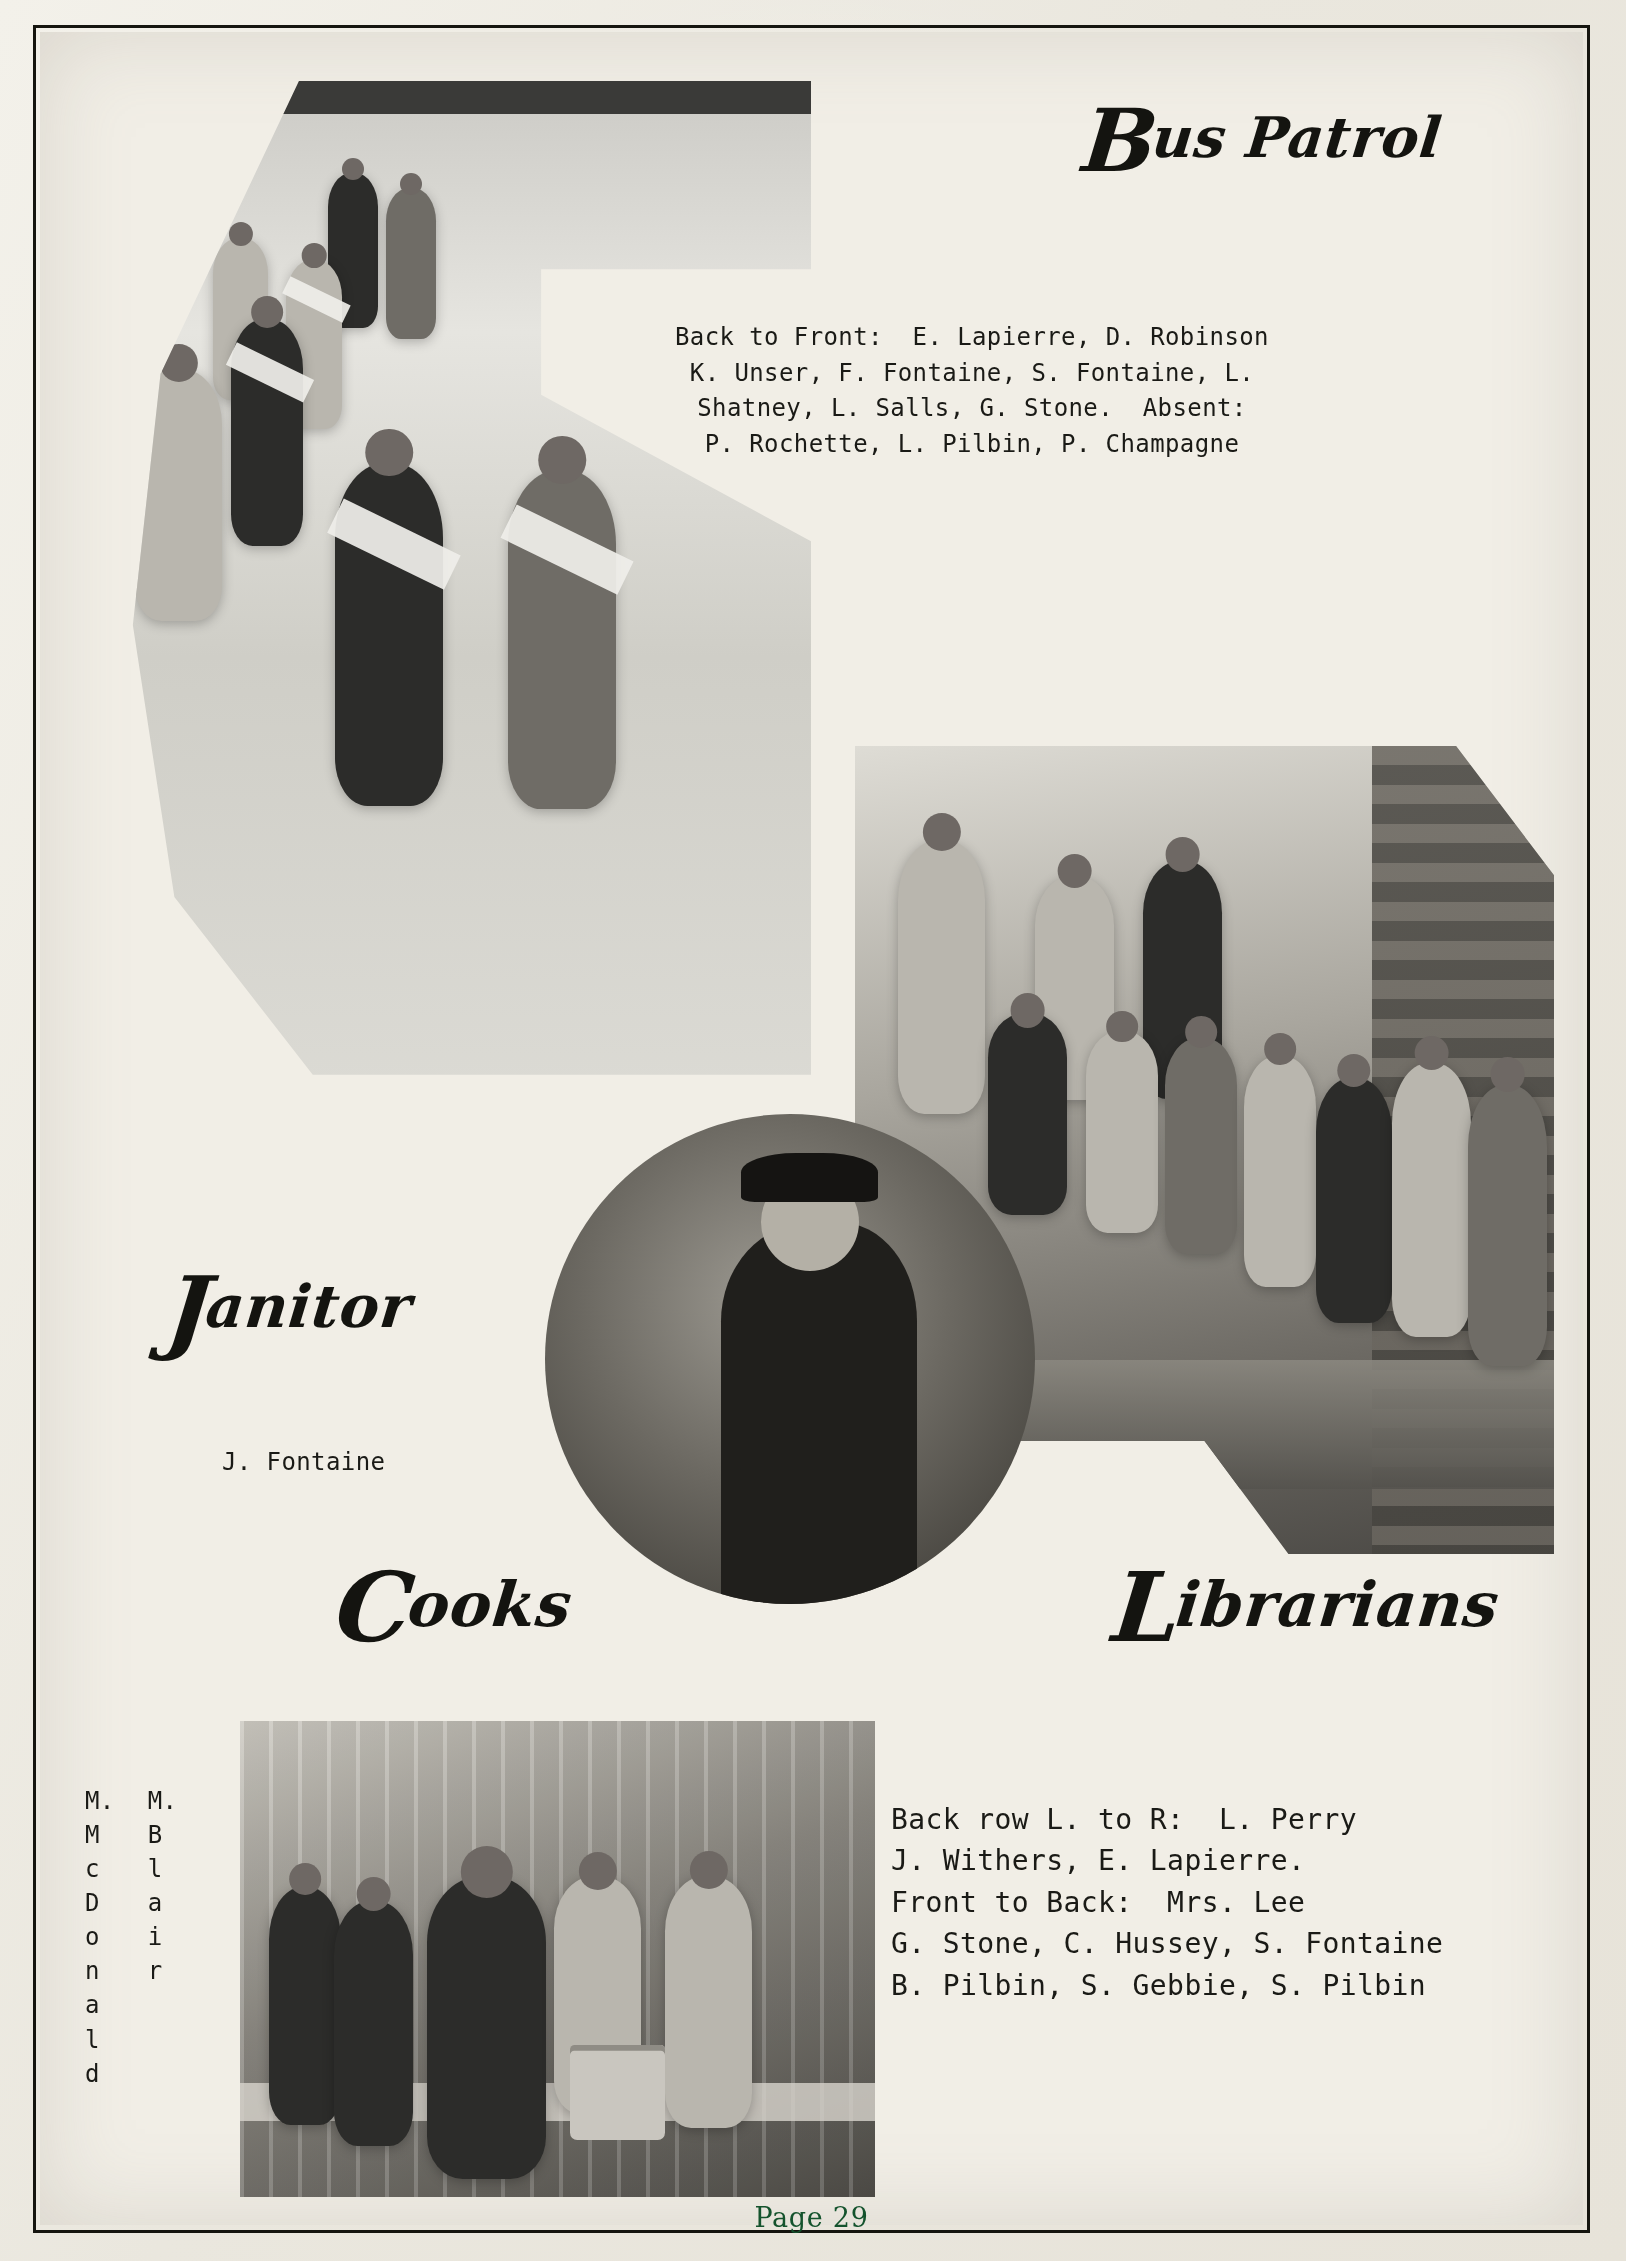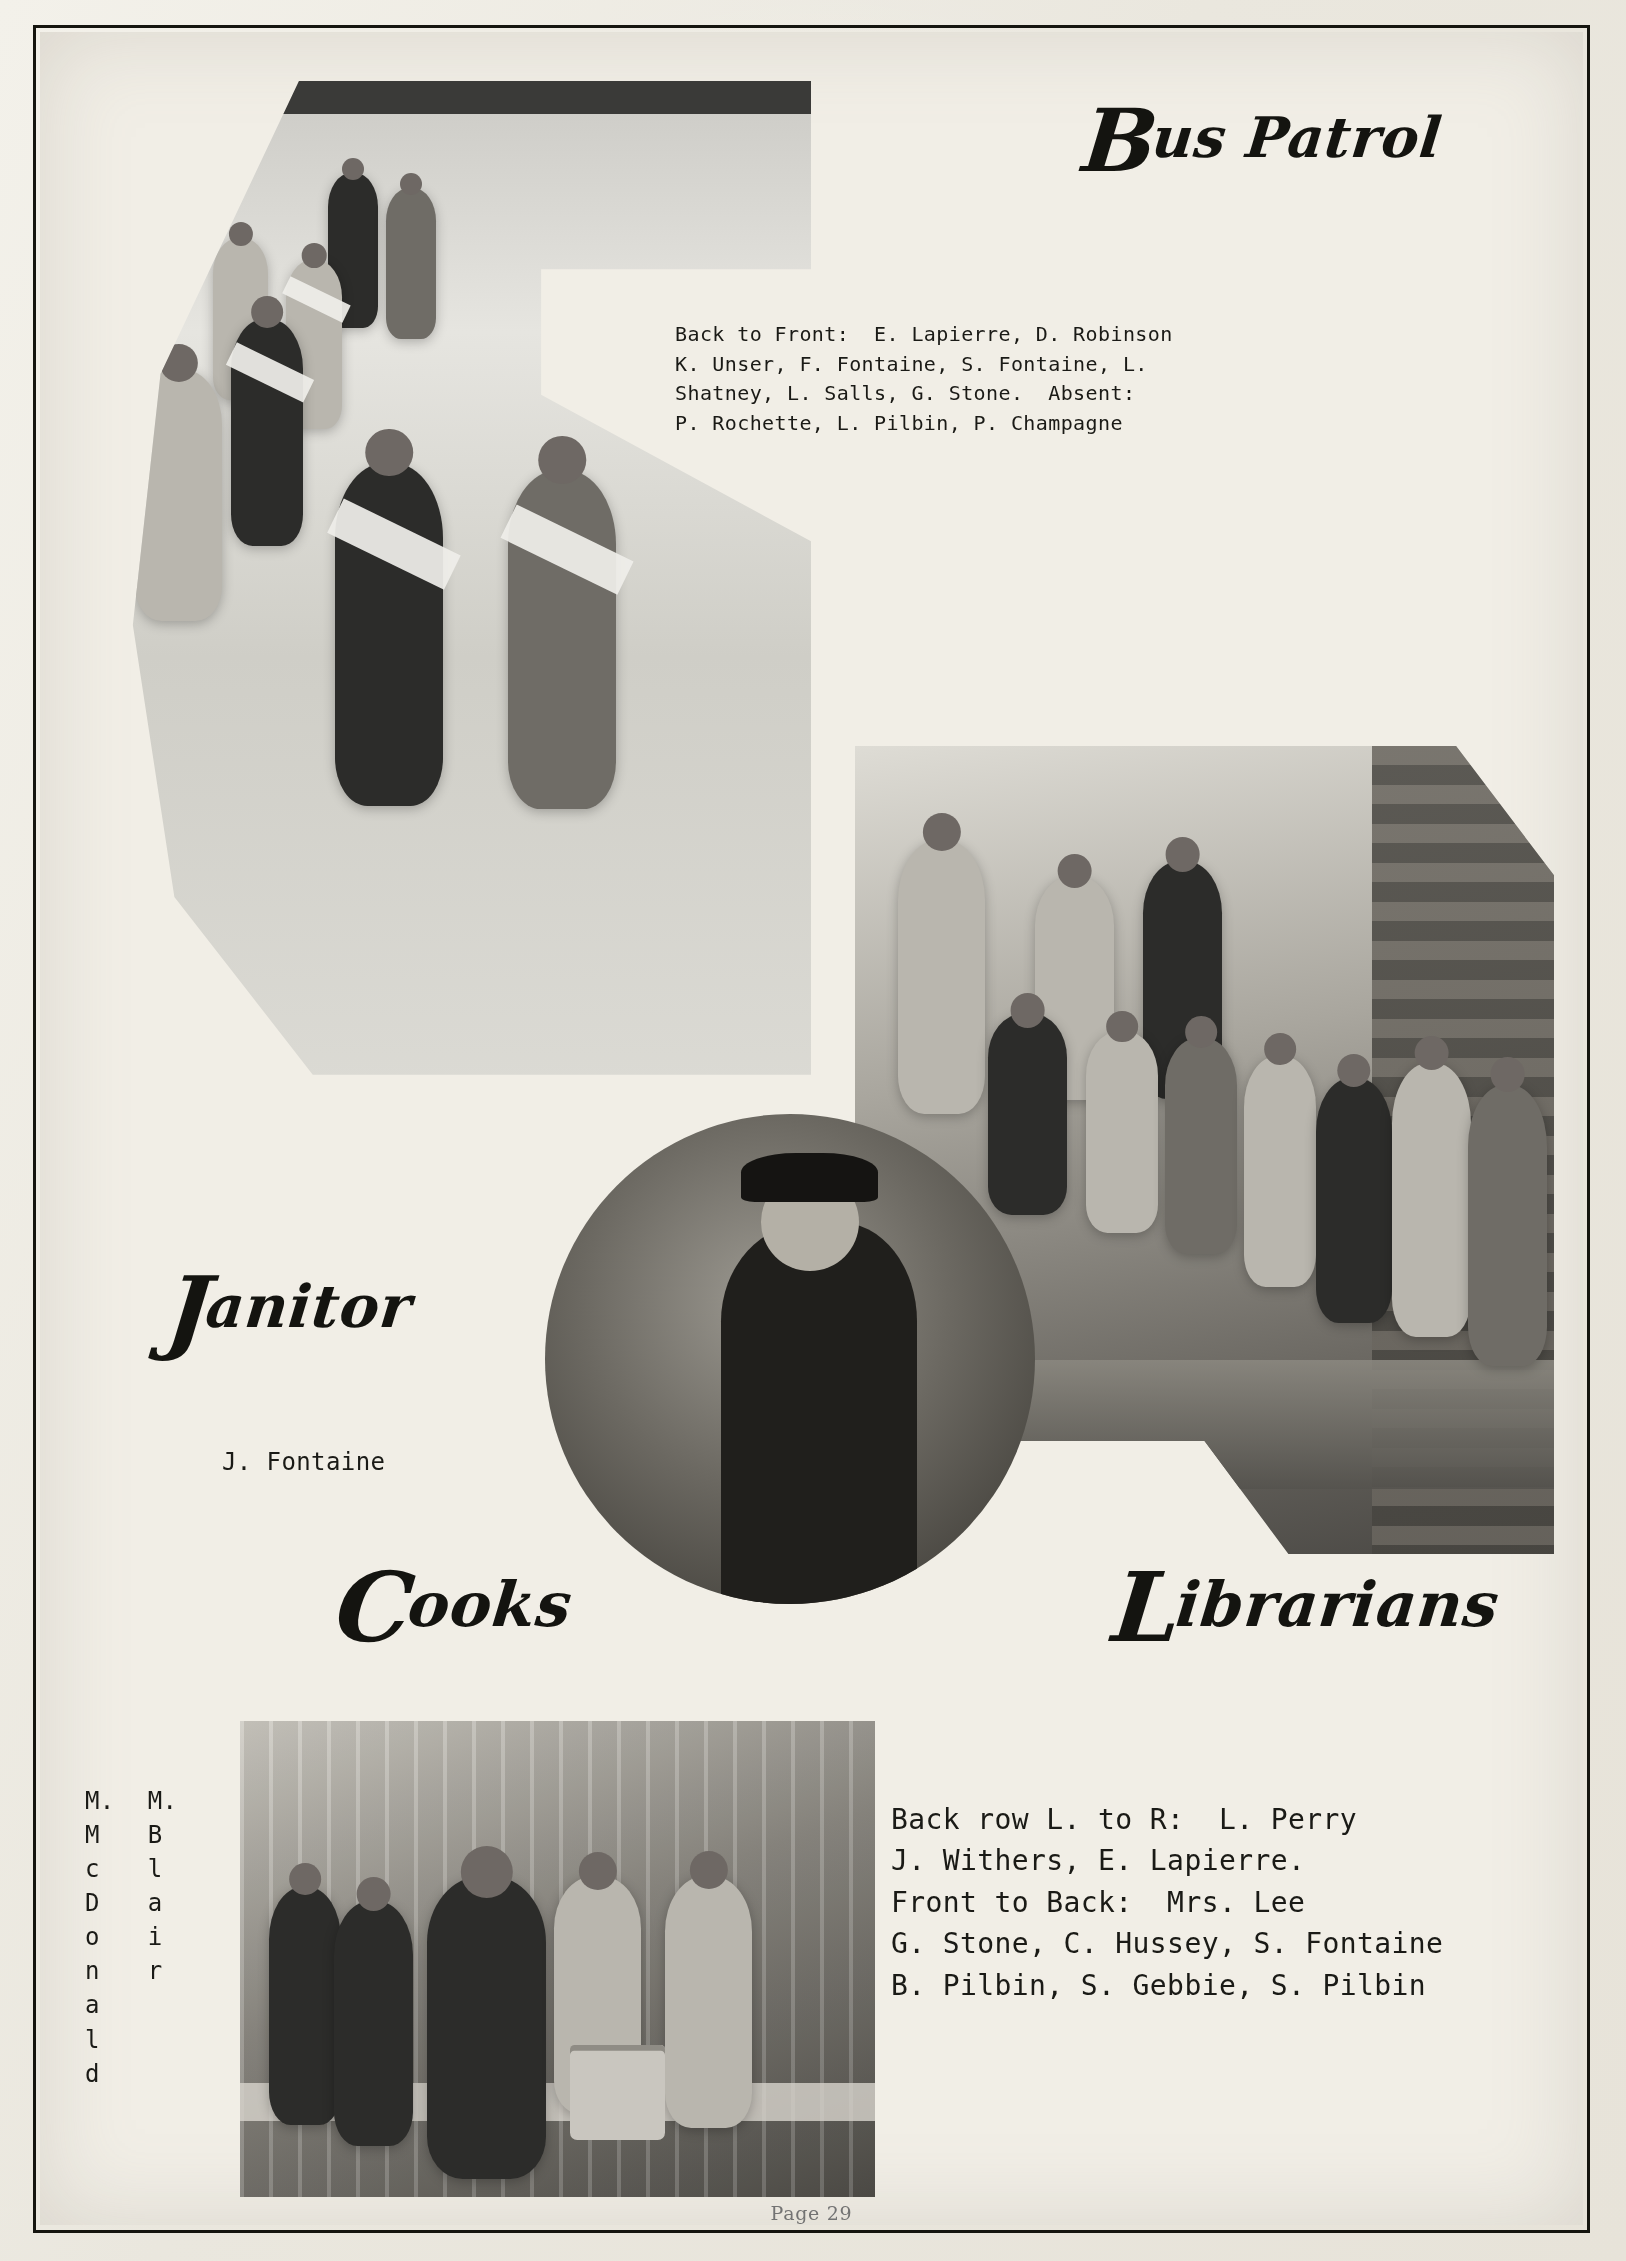--- a/index.html
+++ b/index.html
@@ -73,22 +73,23 @@
   .caption {
     position: absolute;
     font-family: "DejaVu Sans Mono", monospace;
     color: #1a1a16;
     white-space: pre;
     line-height: 1.48;
   }
   #caption-bus-patrol {
     left: 635px;
     top: 288px;
-    font-size: 20px;
+    font-size: 24px;
     letter-spacing: 0.4px;
+    text-align: center;
   }
   #caption-janitor {
     left: 182px;
     top: 1413px;
     font-size: 24px;
     letter-spacing: 0.4px;
   }
   #caption-librarians {
     left: 851px;
     top: 1767px;
@@ -113,22 +114,22 @@
     text-align: left;
   }
 
   .page-number {
     position: absolute;
     left: 0;
     right: 0;
     top: 2170px;
     text-align: center;
     font-family: "DejaVu Serif", serif;
-    font-size: 19px;
-    color: #737373;
+    font-size: 27px;
+    color: #14532d;
     letter-spacing: 0.7px;
   }
 
   
   .photo {
     position: absolute;
     overflow: hidden;
     background: #8e8e8c;
   }
 

